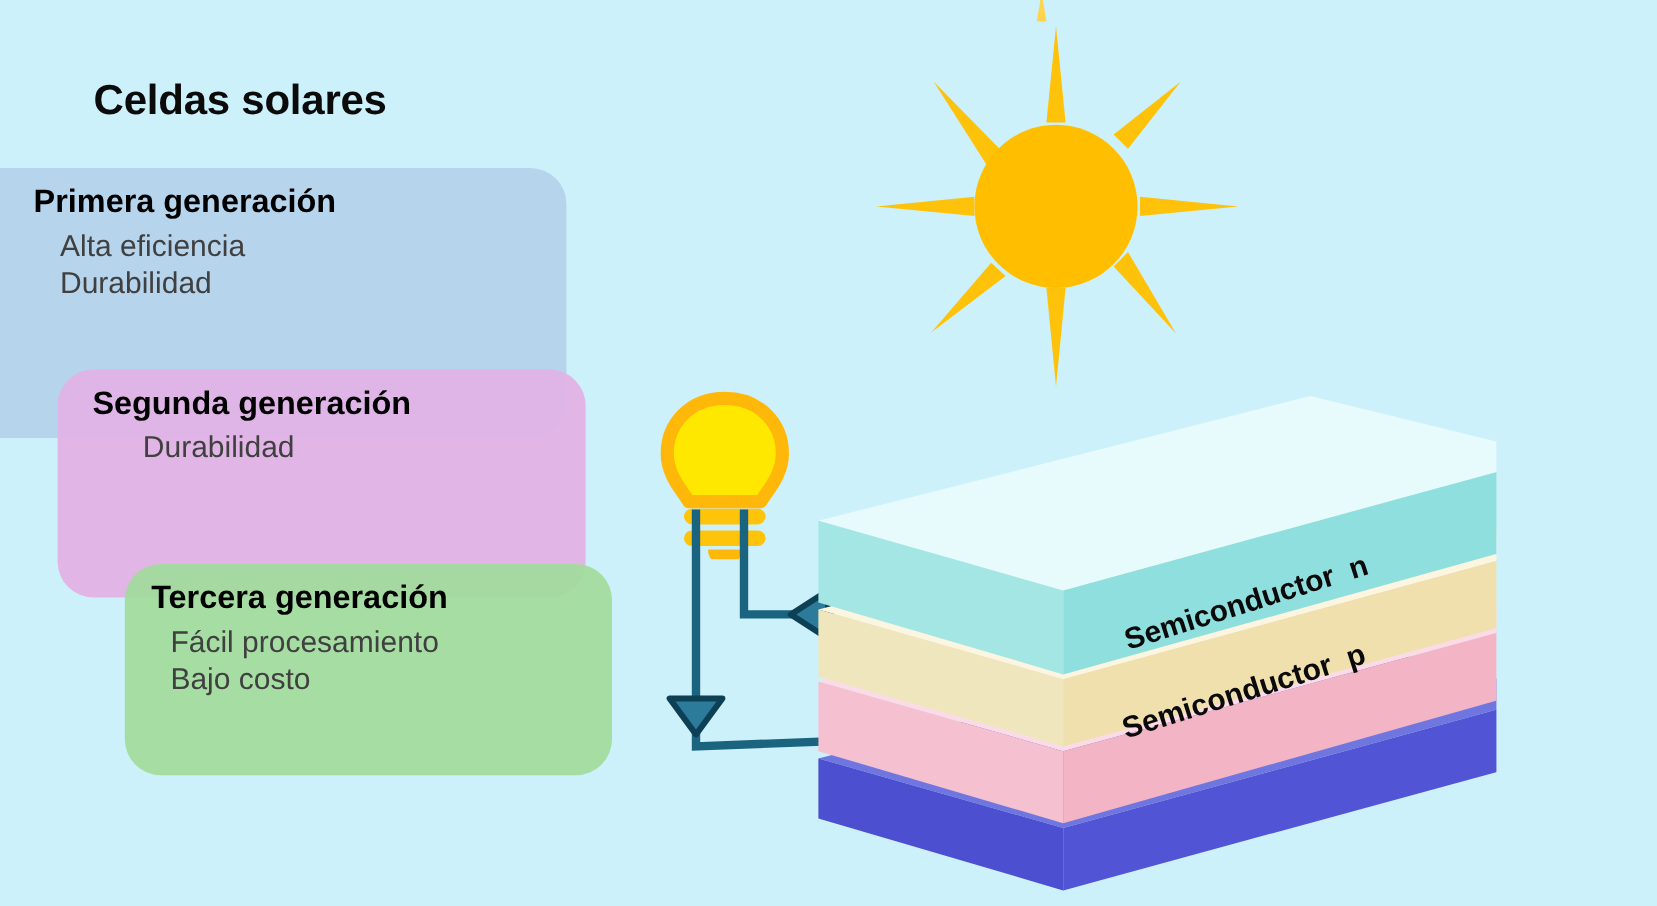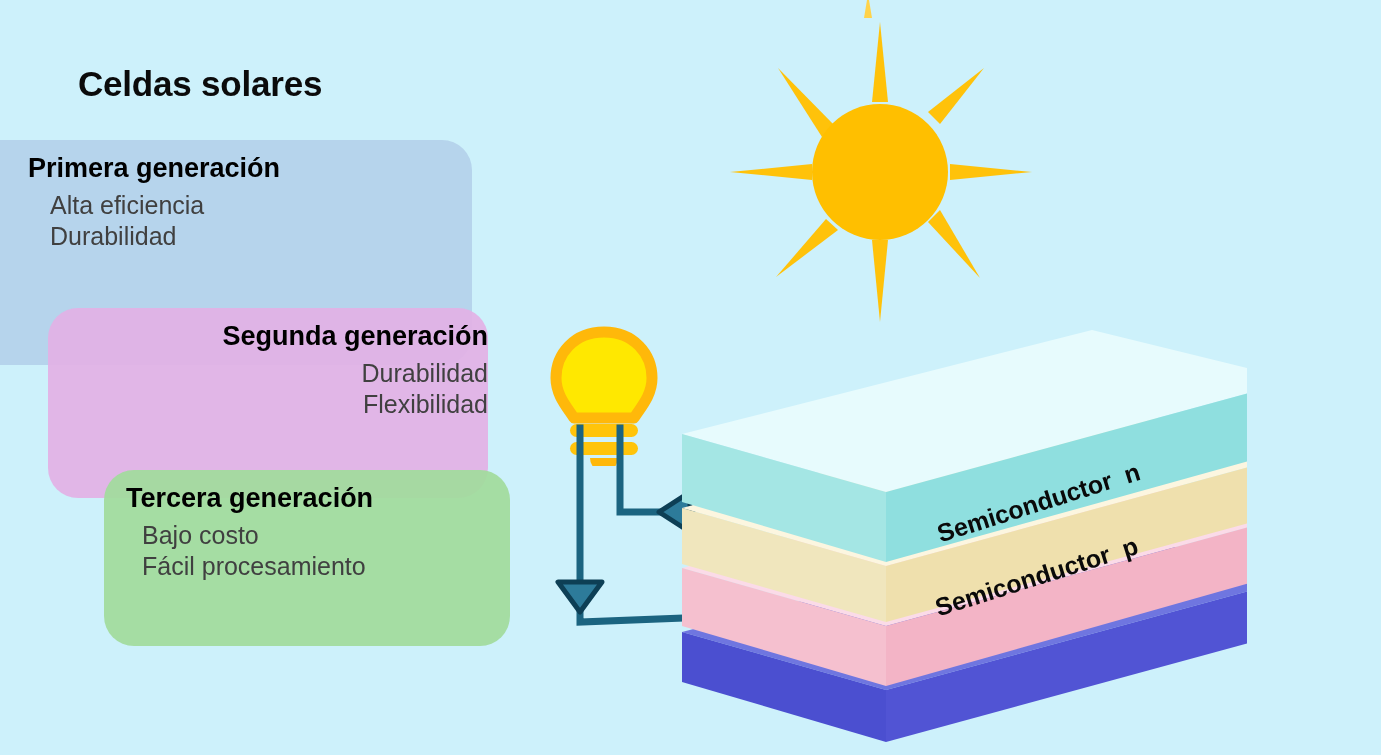--- a/index.html
+++ b/index.html
@@ -63,21 +63,20 @@
 
   
   #card-segunda {
     left: 48px;
     top: 308px;
     width: 440px;
     height: 190px;
     background: rgba(226,178,229,0.93);
     padding: 14px 0 0 29px;
     z-index: 2;
-    text-align: right;
   }
   #card-segunda .features { padding-left: 42px; }
 
   
   #card-tercera {
     left: 104px;
     top: 470px;
     width: 406px;
     height: 176px;
     background: rgba(161,219,156,0.93);
@@ -122,29 +121,28 @@
     <div class="features">
       <div class="card-feature">Alta eficiencia</div>
       <div class="card-feature">Durabilidad</div>
     </div>
   </div>
 
   <div class="gen-card" id="card-segunda">
     <div class="card-title">Segunda generación</div>
     <div class="features">
       <div class="card-feature">Durabilidad</div>
-      <div class="card-feature">Flexibilidad</div>
     </div>
   </div>
 
   <div class="gen-card" id="card-tercera">
     <div class="card-title">Tercera generación</div>
     <div class="features">
+      <div class="card-feature">Fácil procesamiento</div>
       <div class="card-feature">Bajo costo</div>
-      <div class="card-feature">Fácil procesamiento</div>
     </div>
   </div>
 
   <svg id="sun" viewBox="0 0 360 360">
     <g id="sun-rays">
 
       <polygon points="180,40 188,120 172,120" fill="#ffc20a"></polygon>
       <polygon points="180,340 172,258 188,258" fill="#ffc20a"></polygon>
       <polygon points="30,190 112,182 112,198" fill="#ffc20a"></polygon>
       <polygon points="332,190 250,198 250,182" fill="#ffc20a"></polygon>

